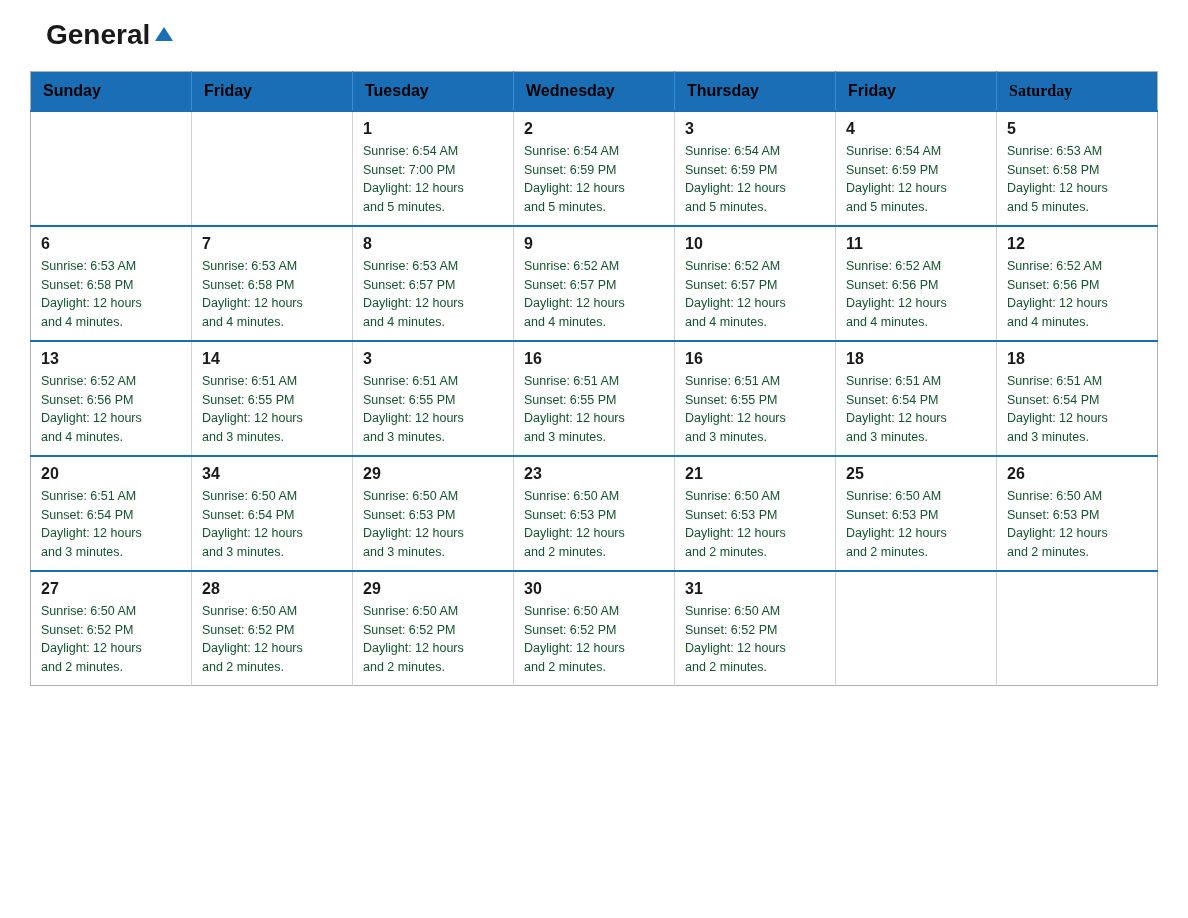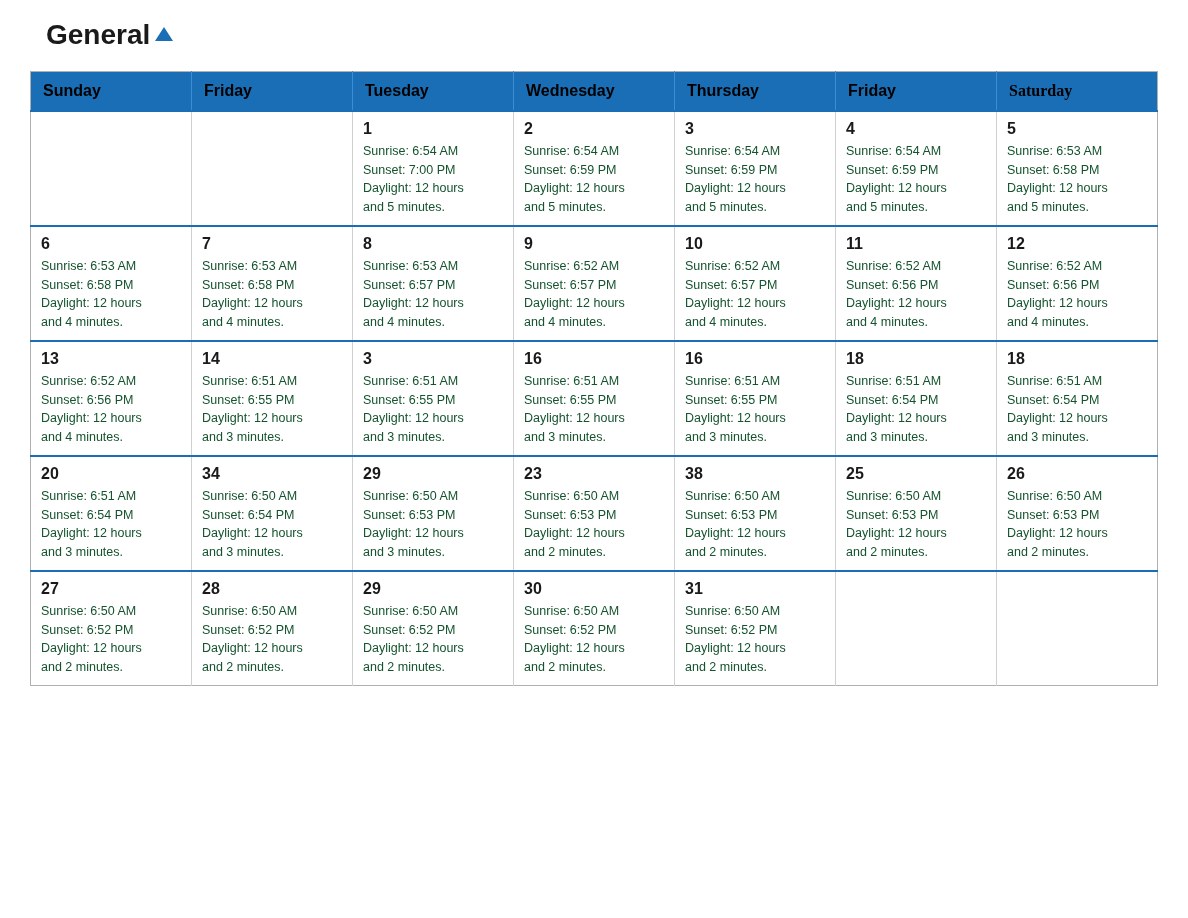--- a/index.html
+++ b/index.html
@@ -280,21 +280,21 @@
 and 3 minutes.</div>
         </td>
         <td>
           <span class="day-number">23</span>
           <div class="day-info" style="white-space: pre-line;">Sunrise: 6:50 AM
 Sunset: 6:53 PM
 Daylight: 12 hours
 and 2 minutes.</div>
         </td>
         <td>
-          <span class="day-number">38</span>
+          <span class="day-number">21</span>
           <div class="day-info" style="white-space: pre-line;">Sunrise: 6:50 AM
 Sunset: 6:53 PM
 Daylight: 12 hours
 and 2 minutes.</div>
         </td>
         <td>
           <span class="day-number">25</span>
           <div class="day-info" style="white-space: pre-line;">Sunrise: 6:50 AM
 Sunset: 6:53 PM
 Daylight: 12 hours

